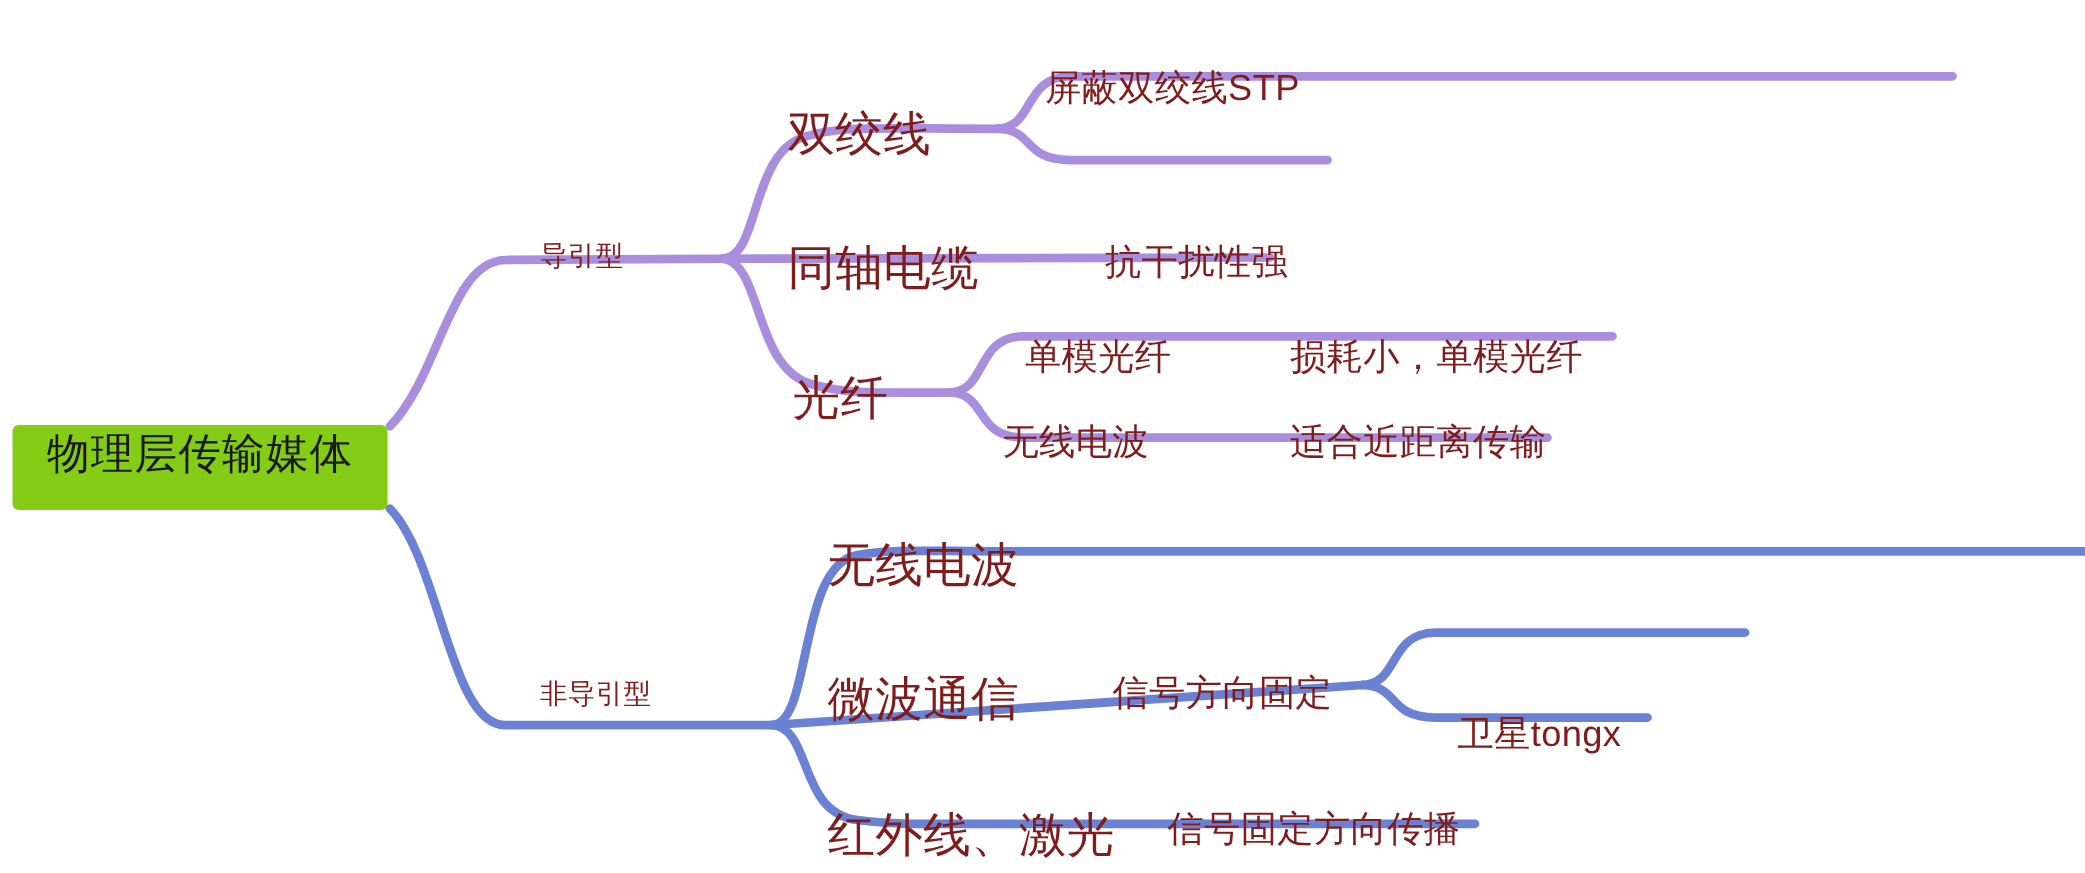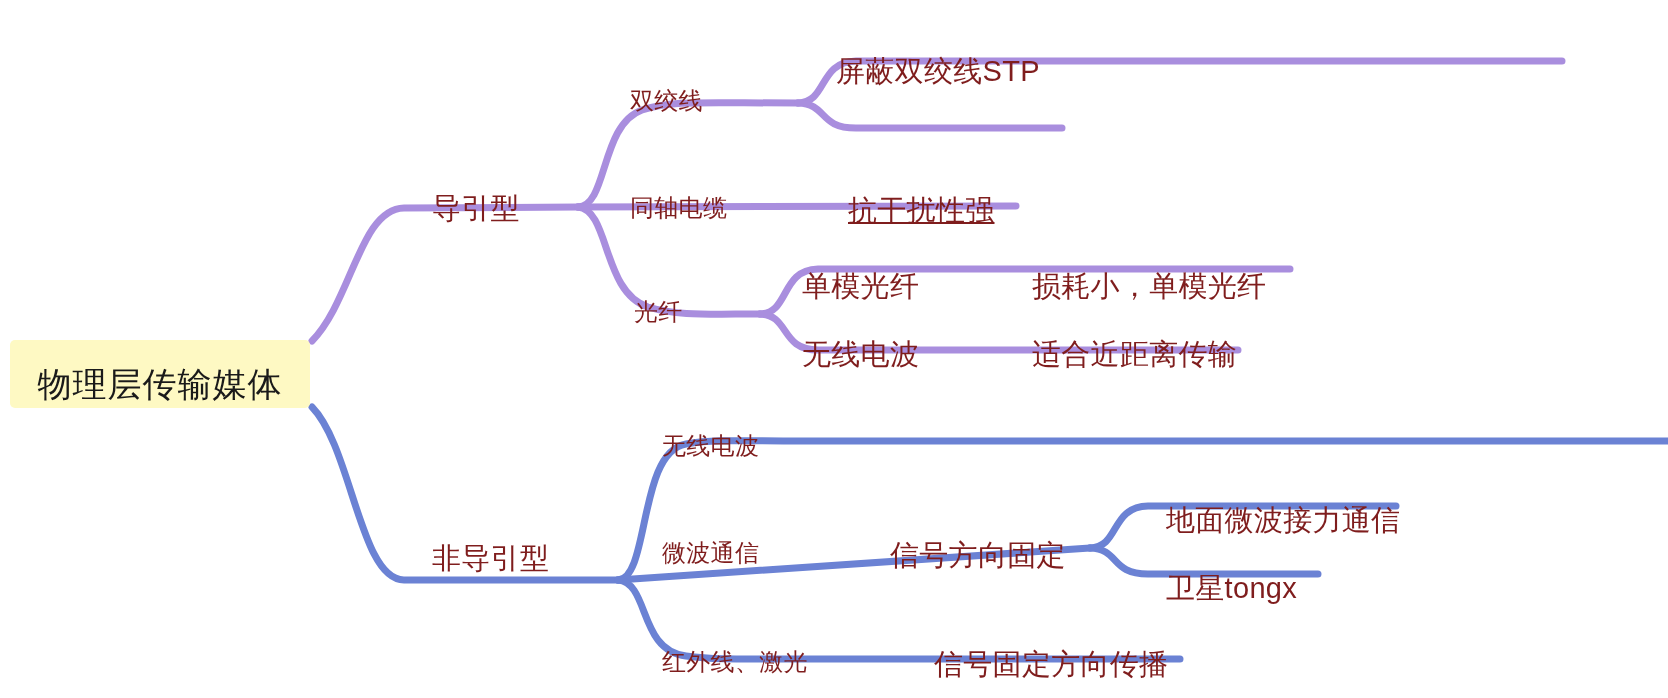--- a/index.html
+++ b/index.html
@@ -3,25 +3,25 @@
 <meta charset="utf-8">
 <style>
   html,body{margin:0;padding:0;background:#ffffff;}
   body{width:1668px;height:698px;overflow:hidden;
        font-family:"Liberation Sans","DejaVu Sans",sans-serif;}
   #canvas{position:relative;width:1668px;height:698px;background:#fff;}
   #wires{position:absolute;left:0;top:0;width:1668px;height:698px;}
   .node{position:absolute;white-space:nowrap;color:#7f1d1d;
         font-size:29px;line-height:1;letter-spacing:0.3px;margin-top:44px;}
   .root{position:absolute;left:10px;top:340px;width:300px;height:68px;
-        background:#fef9c3;border-radius:5px;
-        display:flex;align-items:flex-end;justify-content:center;
+        background:#84cc16;border-radius:5px;
+        display:flex;align-items:flex-start;justify-content:center;
         font-size:34px;color:#1a1a1a;letter-spacing:1px;}
-  .lvl1{font-size:29px;}
-  .lvl2{font-size:24px;}
+  .lvl1{font-size:22px;}
+  .lvl2{font-size:38px;}
   .lvl3{font-size:29px;}
   .leafdesc{font-size:29px;}
 </style>
 </head>
 <body>
 
 <div id="canvas">
 
   <svg id="wires" viewBox="0 0 1668 698" xmlns="http://www.w3.org/2000/svg">
     <g fill="none" stroke-width="7" stroke-linecap="round" stroke-linejoin="round">
@@ -75,25 +75,25 @@
     <span>同轴电缆</span>
   </div>
   <div class="node lvl2" style="left:634px;top:256px;">
     <span>光纤</span>
   </div>
 
   <div class="node lvl3" style="left:836px;top:13px;">
     <span>屏蔽双绞线STP</span>
   </div>
 
-  <div class="node leafdesc" style="left:848px;top:152px;text-decoration:underline;">
+  <div class="node leafdesc" style="left:884px;top:152px;">
     <span>抗干扰性强</span>
   </div>
 
-  <div class="node lvl3" style="left:802px;top:228px;text-align:right;">
+  <div class="node lvl3" style="left:820px;top:228px;text-align:right;">
     <span>单模光纤</span>
   </div>
   <div class="node leafdesc" style="left:1032px;top:228px;">
     <span>损耗小，单模光纤</span>
   </div>
   <div class="node lvl3" style="left:802px;top:296px;">
     <span>无线电波</span>
   </div>
   <div class="node leafdesc" style="left:1032px;top:296px;">
     <span>适合近距离传输</span>
@@ -103,23 +103,20 @@
     <span>无线电波</span>
   </div>
 
   <div class="node lvl2" style="left:662px;top:497px;">
     <span>微波通信</span>
   </div>
   <div class="node leafdesc" style="left:890px;top:497px;">
     <span>信号方向固定</span>
   </div>
 
-  <div class="node lvl3" style="left:1166px;top:462px;">
-    <span>地面微波接力通信</span>
-  </div>
   <div class="node lvl3" style="left:1166px;top:530px;">
     <span>卫星tongx</span>
   </div>
 
   <div class="node lvl2" style="left:662px;top:606px;">
     <span>红外线、激光</span>
   </div>
   <div class="node leafdesc" style="left:934px;top:606px;">
     <span>信号固定方向传播</span>
   </div>

